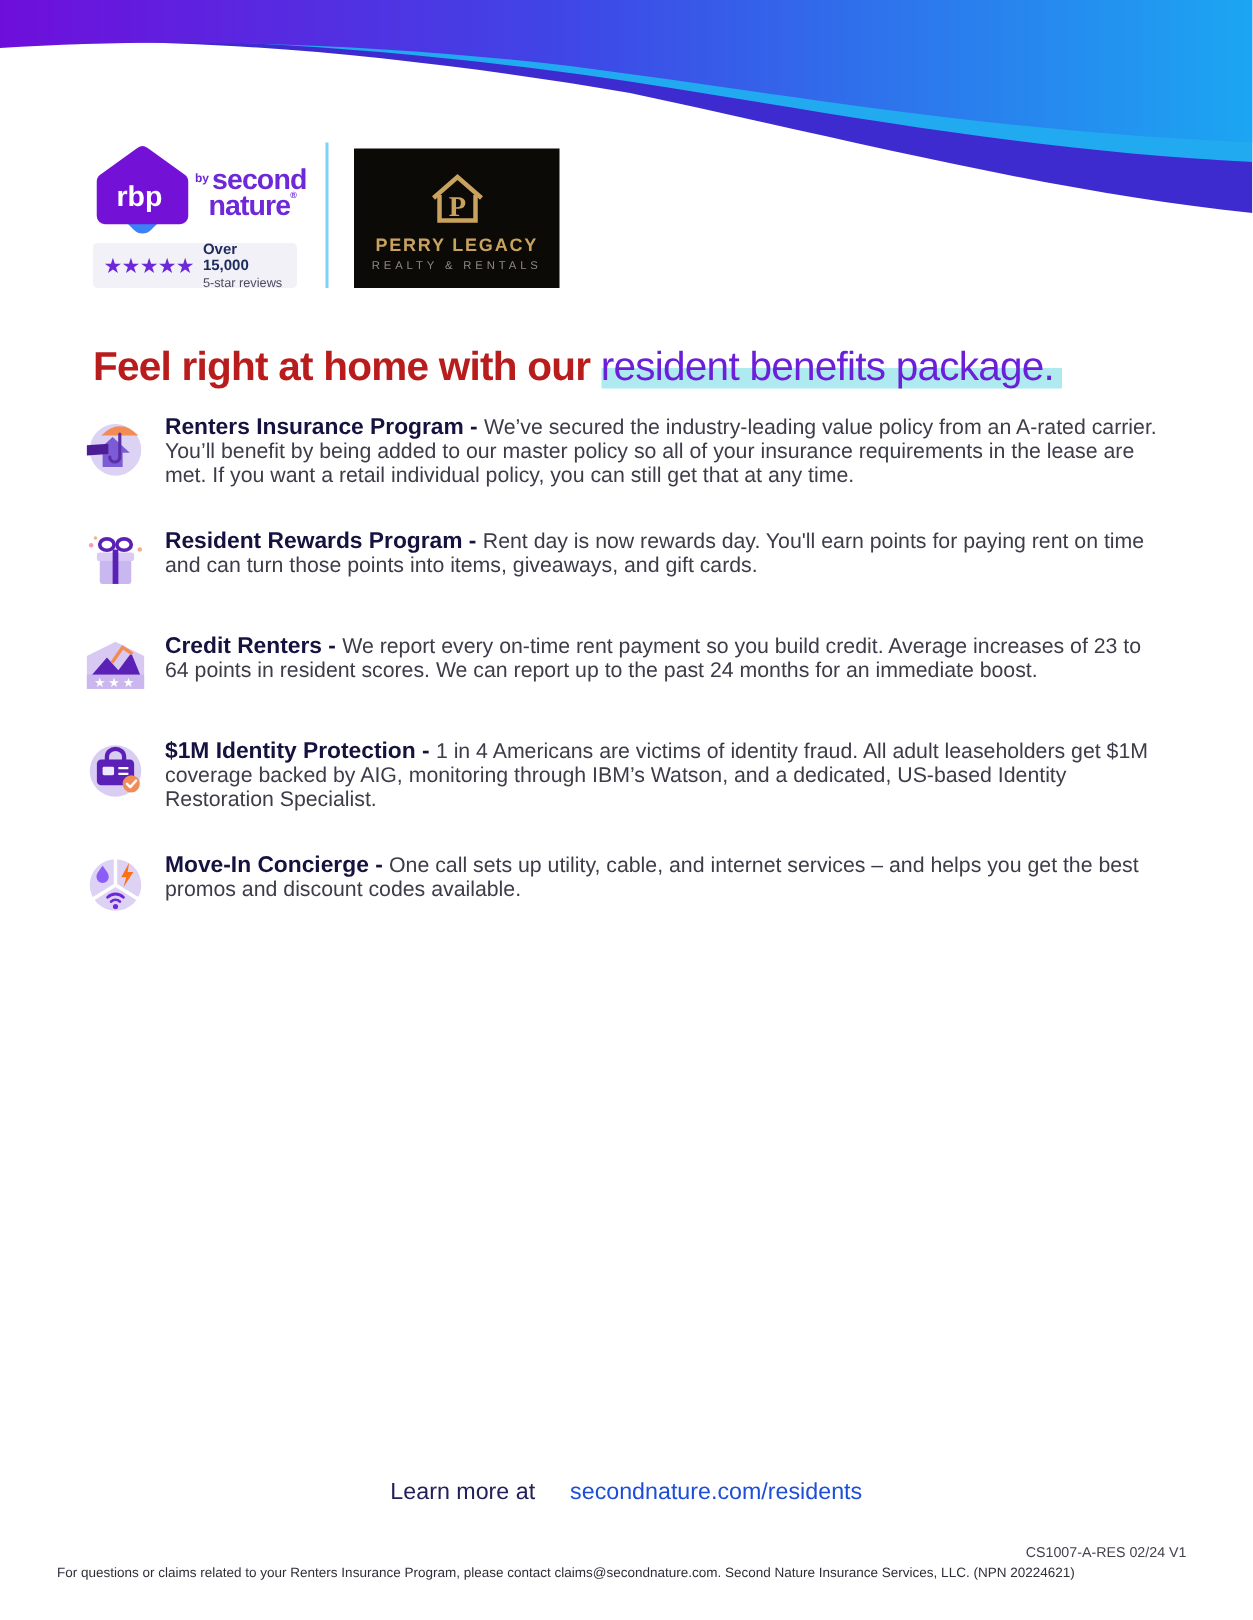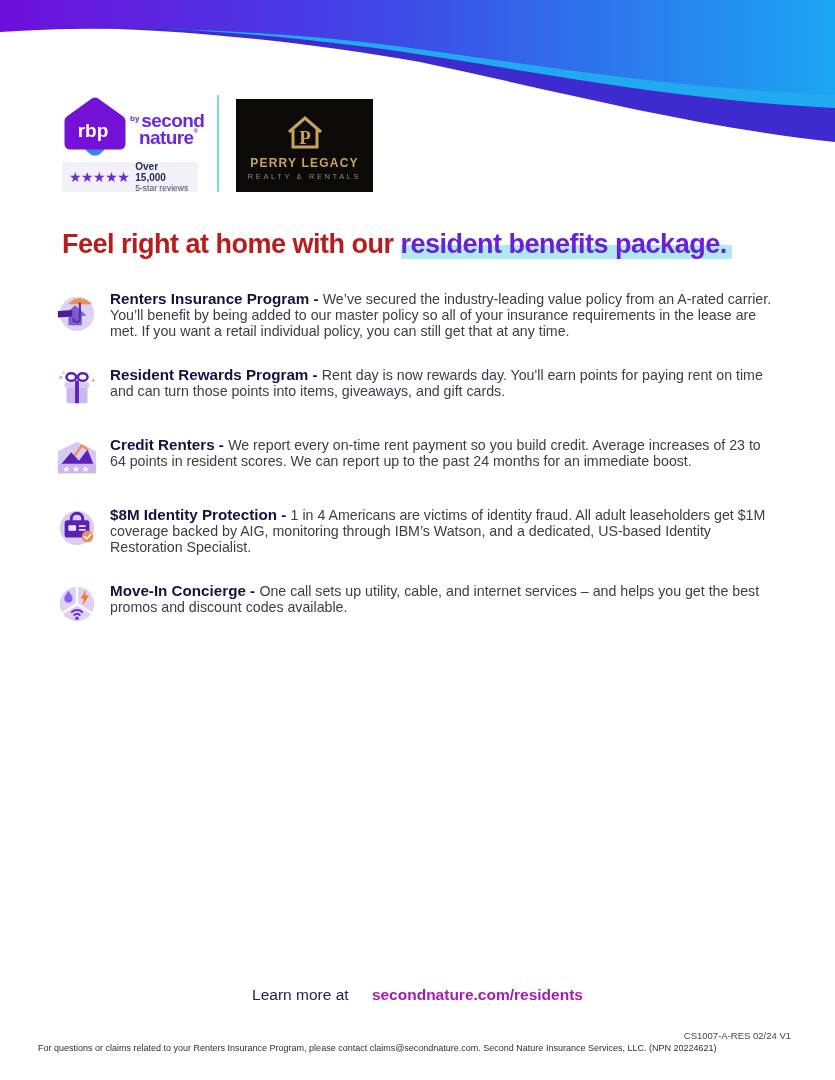--- a/index.html
+++ b/index.html
@@ -31,34 +31,34 @@
   .perry-logo { width:137px; height:93px; background:#0c0a07; display:flex; flex-direction:column;
                 align-items:center; justify-content:center; padding-top:2px; }
   .perry-house { width:40px; height:40px; }
   .perry-name { font-size:12px; font-weight:700; color:#c9a25e; letter-spacing:1.2px; margin-top:3px; }
   .perry-sub { font-size:7.5px; color:#8d8a85; letter-spacing:2.6px; margin-top:2px; }
 
   
   .title { position:absolute; top:229px; left:62px; white-space:nowrap;
            font-size:27px; font-weight:700; letter-spacing:-0.5px; }
   .t-navy { color:#b91c1c; font-weight:600; }
-  .t-purple { color:#6c1fd8; font-weight:700; padding-right:5px;
+  .t-purple { color:#6c1fd8; font-weight:400; padding-right:5px;
               background:linear-gradient(180deg, transparent 54%, #aeeaf0 54%); }
 
   
-  .benefits { position:absolute; top:291px; left:56px; width:724px; }
+  .benefits { position:absolute; top:277px; left:56px; width:724px; }
   .benefit { display:flex; align-items:flex-start; margin-bottom:28px; }
   .benefit-icon { width:42px; height:42px; flex-shrink:0; margin-right:12px; }
   .benefit p { font-size:14.2px; line-height:16px; color:#3d3c49; }
   .benefit-title { font-size:15.2px; font-weight:700; color:#15123f; }
 
   
   .learn-more { position:absolute; top:986px; left:0; width:100%; text-align:center;
                 font-size:15.5px; color:#23205a; font-weight:500; }
-  .learn-link { color:#a21caf; font-weight:700; text-decoration:none;margin-left:19px; }
+  .learn-link { color:#1d4ed8; font-weight:400; text-decoration:none;margin-left:19px; }
   .doc-code { position:absolute; top:1030px; right:44px; font-size:9.5px; color:#44434f; }
   .disclaimer { position:absolute; top:1043px; left:38px; font-size:9px; color:#2f2e38; }
 </style>
 </head>
 <body>
 
 <div class="page">
 
   <svg class="wave" viewBox="0 0 835 200" aria-hidden="true">
     <defs>
@@ -158,21 +158,21 @@
       <svg class="benefit-icon" viewBox="0 0 44 44" aria-hidden="true">
         <circle cx="22" cy="22" r="18" fill="#d9cdf2"></circle>
         <path d="M16 15 v-3 a6 5.5 0 0 1 12 0 v3" fill="none" stroke="#5b21b6" stroke-width="3"></path>
         <rect x="9" y="14" width="26" height="18" rx="3" fill="#5b21b6"></rect>
         <rect x="13" y="19" width="8" height="6" rx="1" fill="#ede9fe"></rect>
         <line x1="24" y1="20" x2="31" y2="20" stroke="#ffffff" stroke-width="1.6"></line>
         <line x1="24" y1="24" x2="31" y2="24" stroke="#ffffff" stroke-width="1.6"></line>
         <circle cx="33" cy="31" r="6" fill="#f08c5a"></circle>
         <polyline points="30,31 32.3,33.3 36.3,28.8" fill="none" stroke="#ffffff" stroke-width="1.8" stroke-linecap="round" stroke-linejoin="round"></polyline>
       </svg>
-      <p><span class="benefit-title">$8M Identity Protection - </span><span>1 in 4 Americans are victims of identity fraud. All adult leaseholders get $1M coverage backed by AIG, monitoring through IBM’s Watson, and a dedicated, US-based Identity Restoration Specialist.</span></p>
+      <p><span class="benefit-title">$1M Identity Protection - </span><span>1 in 4 Americans are victims of identity fraud. All adult leaseholders get $1M coverage backed by AIG, monitoring through IBM’s Watson, and a dedicated, US-based Identity Restoration Specialist.</span></p>
     </div>
 
     <div class="benefit">
       <svg class="benefit-icon" viewBox="0 0 44 44" aria-hidden="true">
         <circle cx="22" cy="22" r="18" fill="#ddd2f4"></circle>
         <line x1="22" y1="22" x2="22" y2="3" stroke="#ffffff" stroke-width="2.4"></line>
         <line x1="22" y1="22" x2="6" y2="32" stroke="#ffffff" stroke-width="2.4"></line>
         <line x1="22" y1="22" x2="38" y2="32" stroke="#ffffff" stroke-width="2.4"></line>
         <path d="M13 8.5 c2.6 3.6 4.3 5.4 4.3 7.8 a4.3 4.3 0 1 1 -8.6 0 c0 -2.4 1.7 -4.2 4.3 -7.8 Z" fill="#8b5cf6"></path>
         <polygon points="31.5,6.5 26,16.5 29.5,16.5 27.5,23.5 34.5,13 30.5,13" fill="#f97316"></polygon>

